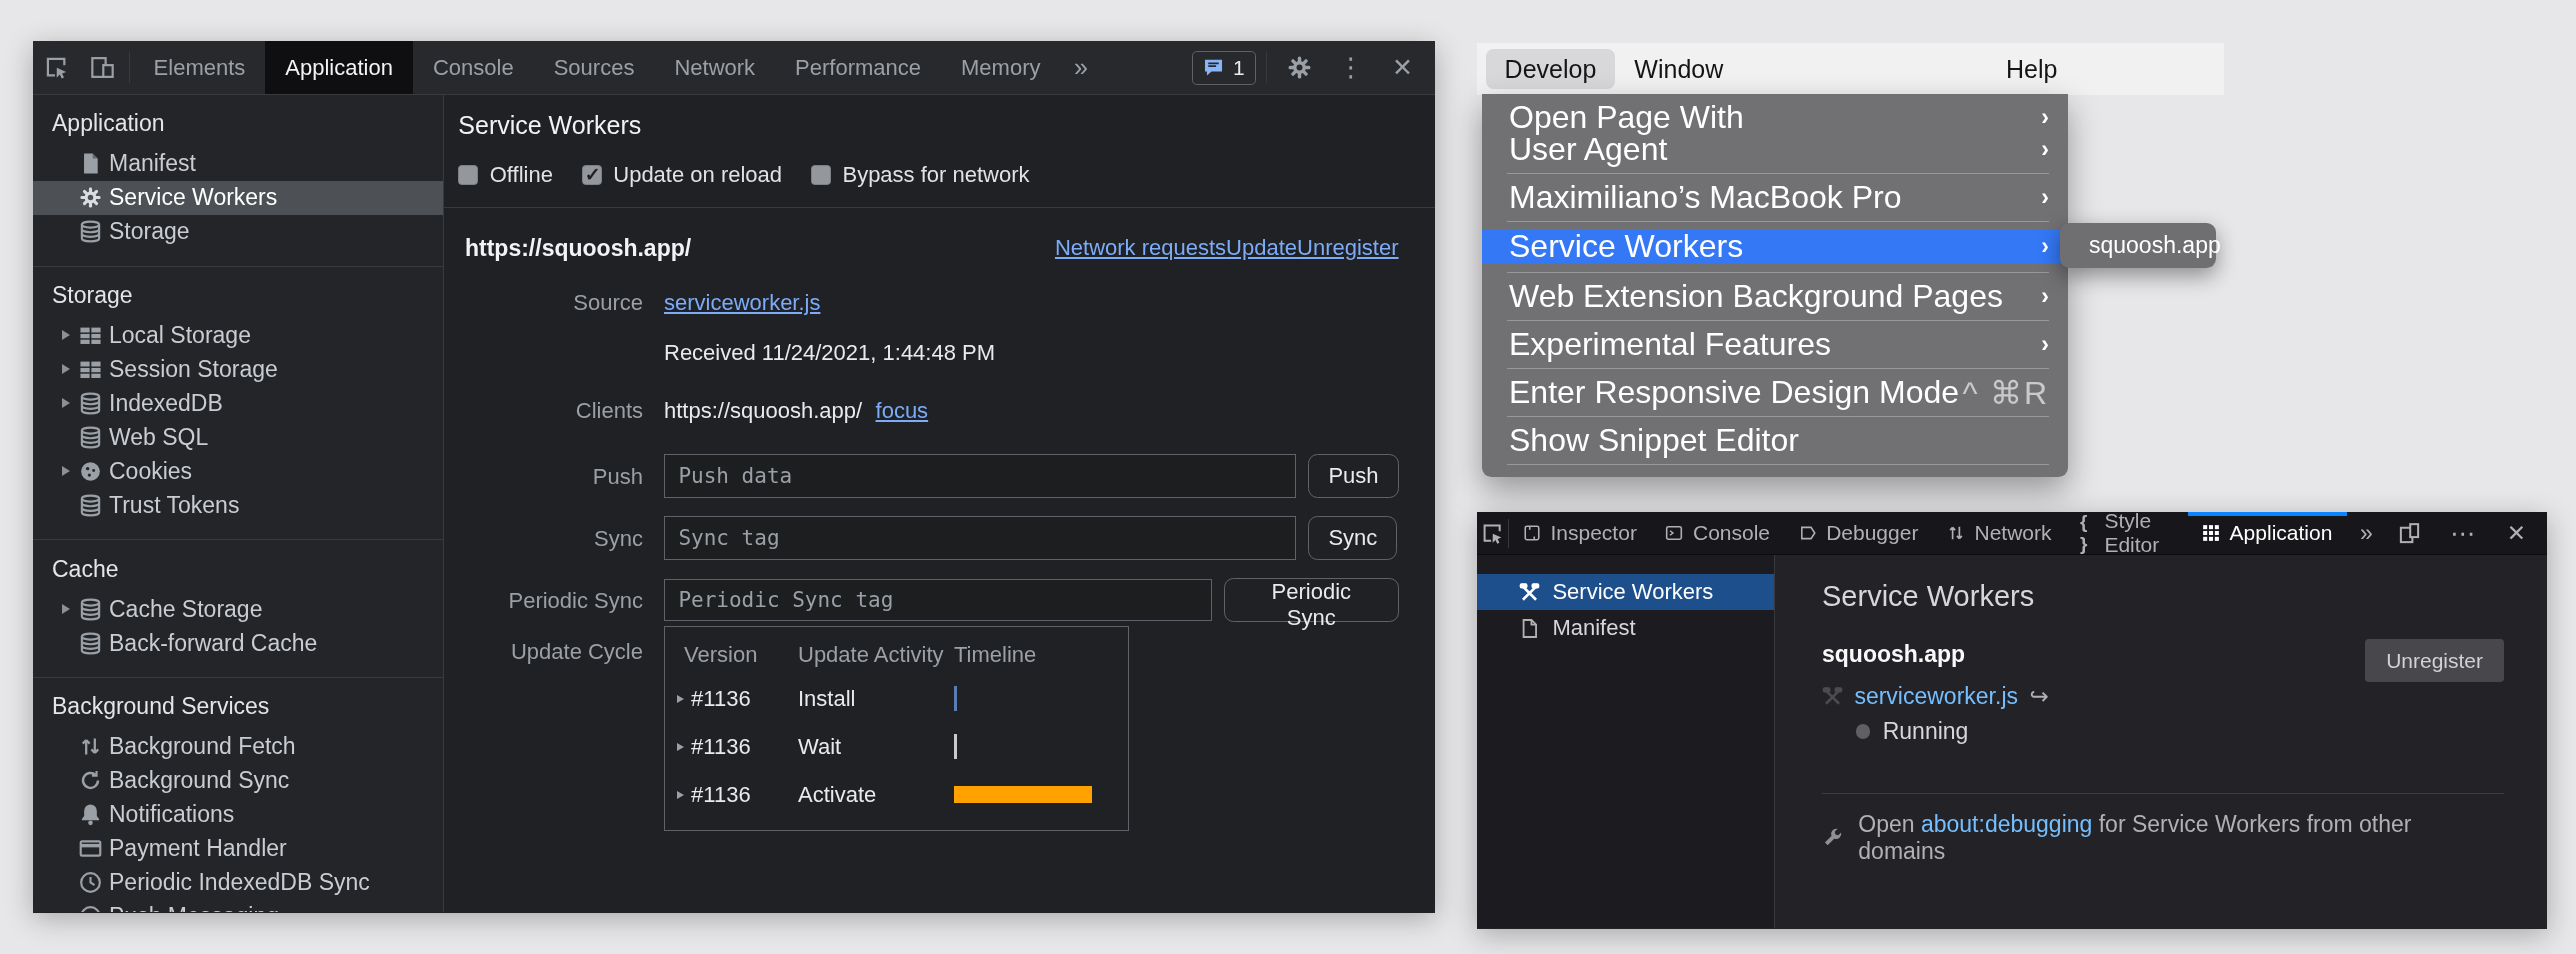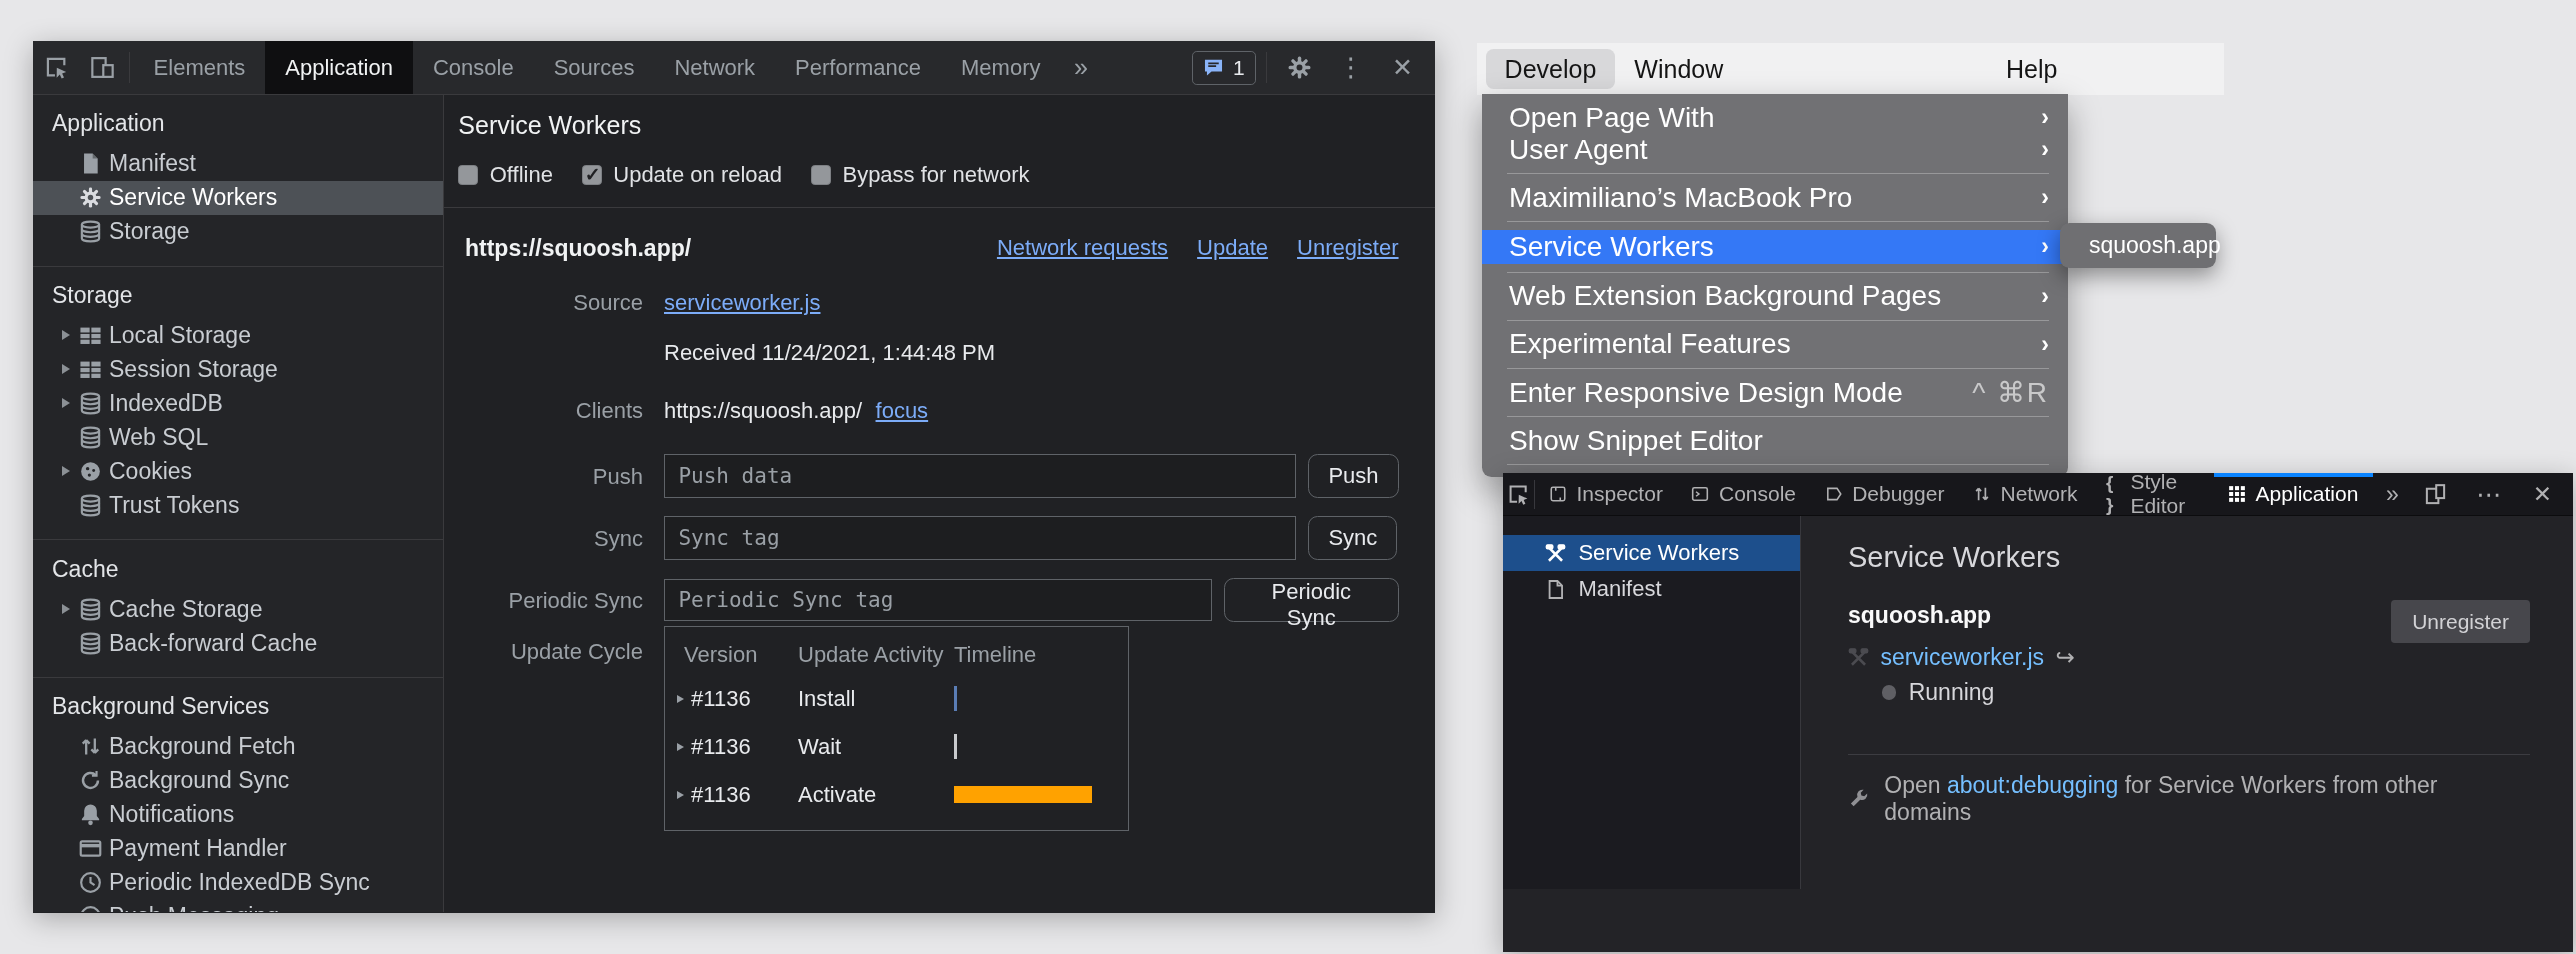--- a/index.html
+++ b/index.html
@@ -38,21 +38,21 @@
   .c-mhead { padding:15.3px 19px 15.3px 14.3px; }
   .c-mtitle { font-size:25px; color:#f1f3f4; line-height:30.5px; }
   .c-checks { display:flex; align-items:center; gap:29px; margin-top:17px; height:34px; }
   .c-chk { display:flex; align-items:center; gap:11.4px; color:#e0e2e5; }
   .c-box { width:20px; height:20px; border-radius:3.8px; background:#94979b; border:1px solid #7d8084; position:relative; }
   .c-box.checked::after { content:"\2713"; position:absolute; left:1.9px; top:-2.9px; font-size:19px; font-weight:bold; color:#202124; }
   .c-mdiv { height:1px; background:#3a3a3d; }
   .c-msec { padding:23px 44px 0 21px; }
   .c-origin-row { display:flex; align-items:center; line-height:34px; }
   .c-origin { font-weight:bold; font-size:23px; color:#f1f3f4; }
-  .c-links { margin-left:auto; display:flex; gap:29px; }
+  .c-links { margin-left:auto; display:flex; }
   .link { color:#7cacf8; text-decoration:underline; cursor:pointer; }
   .c-frow { display:flex; align-items:flex-start; margin-top:29px; }
   .c-frow.vc { align-items:center; }
   .c-flabel { width:178px; text-align:right; color:#9aa0a6; flex:none; line-height:29px; }
   .c-fcontent { margin-left:21px; line-height:29px; }
   .c-received { margin-top:21px; color:#e8eaed; }
   .c-statusline { display:flex; align-items:center; gap:13.4px; }
   .c-dot { width:17px; height:17px; border-radius:50%; background:#8a8d91; flex:none; }
   .c-input { width:632px; height:44px; background:#1d1e20; border:1px solid #5f6368; color:#9aa0a6; font-family:"DejaVu Sans Mono", monospace; font-size:21px; padding:0 13.4px; outline:none; }
   .c-input.short { width:548px; height:42px; }
@@ -68,31 +68,31 @@
   .uc-tri { width:0; height:0; border-left:7.6px solid #9aa0a6; border-top:4.8px solid transparent; border-bottom:4.8px solid transparent; }
   .tick-blue { width:2.9px; height:25px; background:#5a7db5; }
   .tick-gray { width:2.9px; height:25px; background:#c8cacd; }
   .bar-orange { width:138px; height:17px; background:#ffa200; }
 
   
   #safari-bar { position:absolute; left:1477px; top:43px; width:747px; height:52px; background:#f1f1f2; display:flex; align-items:center; font-size:25px; color:#151515; }
   .s-mb-item { padding:0 19px; height:40px; display:flex; align-items:center; border-radius:7.6px; }
   .s-mb-item.active { background:#d8d8da; margin-left:8.6px; }
   .s-mb-help { position:absolute; left:510px; }
-  #safari-menu { position:absolute; left:1482px; top:94px; width:586px; background:#717174; border-radius:0 0 9.5px 9.5px; box-shadow:0 13.4px 32px rgba(0,0,0,.35); padding:7.6px 0 9.5px; color:#fff; font-size:28px; }
+  #safari-menu { position:absolute; left:1482px; top:94px; width:586px; background:#717174; border-radius:0 0 9.5px 9.5px; box-shadow:0 13.4px 32px rgba(0,0,0,.35); padding:7.6px 0 9.5px; color:#fff; font-size:32px; }
   .s-item { height:32px; display:flex; align-items:center; padding:0 19px 0 27px; position:relative; }
   .s-item.sel { background:#3478f6; height:34px; }
   .s-chev { margin-left:auto; font-weight:bold; font-size:23px; }
   .s-chev::after { content:"\203A"; }
   .s-short { margin-left:auto; color:rgba(255,255,255,.62); letter-spacing:1.9px; }
   .s-sep { height:1px; background:rgba(255,255,255,.28); margin:7.6px 19px 7.6px 25px; }
   #safari-flyout { position:absolute; left:2060px; top:223px; width:156px; height:45px; background:#6f6f72; border-radius:9.5px; box-shadow:0 7.6px 21px rgba(0,0,0,.4); color:#fff; font-size:23px; display:flex; align-items:center; padding-left:29px; }
 
   
-  #firefox { left:1477px; top:473px; width:1070px; height:479px; background:#232327; color:#d7d7db;margin-left:26px; }
+  #firefox { left:1477px; top:512px; width:1070px; height:417px; background:#232327; color:#d7d7db; }
   .f-toolbar { height:43px; background:#17171b; display:flex; align-items:center; font-size:21px; color:#b1b1b3; border-bottom:1px solid #0c0c0e; }
   .f-icobtn { width:46px; height:100%; display:flex; align-items:center; justify-content:center; color:#b1b1b3; }
   .f-vsep { width:1px; height:29px; background:#38383d; flex:none; }
   .f-tab { display:flex; align-items:center; gap:9.5px; padding:0 14.3px; height:100%; position:relative; }
   .f-tab .ic { width:18px; height:18px; }
   .f-tab.sel { color:#fff; }
   .f-tab.sel::before { content:""; position:absolute; top:0; left:0; right:0; height:3.8px; background:#0a84ff; }
   .f-more { font-size:23px; padding:0 13.4px; }
   .f-more::after { content:"\00BB"; }
   .f-right { margin-left:auto; display:flex; align-items:center; gap:7.6px; padding-right:7.6px; }

